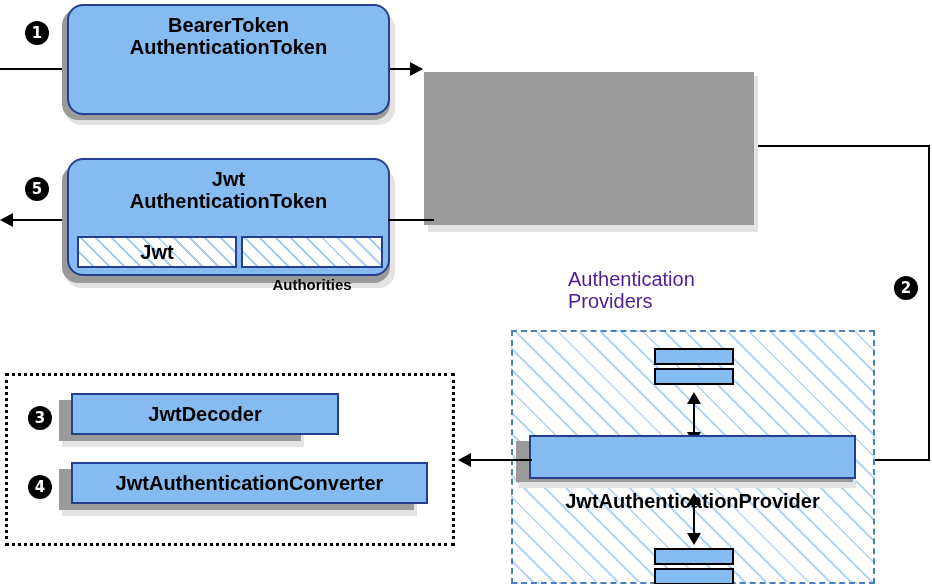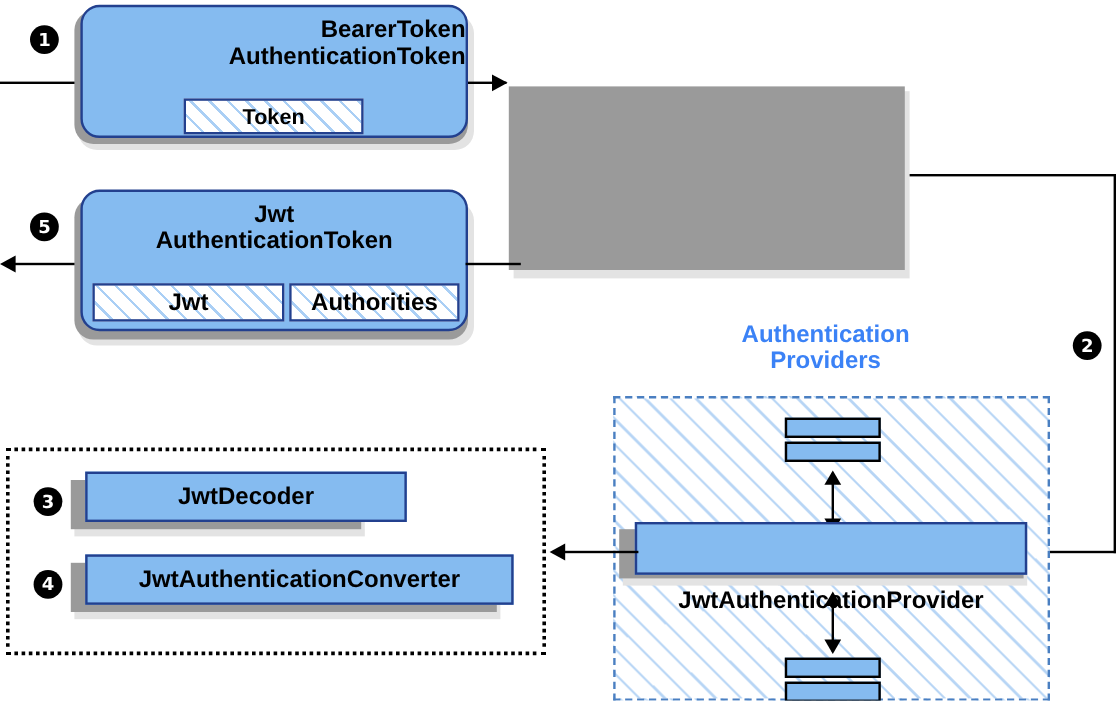--- a/index.html
+++ b/index.html
@@ -100,23 +100,22 @@
     transform: translateY(-50%);
     text-align: center;
     color: #000000;
     font-weight: bold;
     line-height: 1;
   }
 
   
   .caption {
     position: absolute;
-    text-align: center;
-    font-weight: bold;
-    color: #3b82f6;
+    font-weight: normal;
+    color: #4c1d95;
     line-height: 1.12;
   }
 
   
   .badge {
     position: absolute;
     width: 24px;
     height: 24px;
     border-radius: 50%;
     background: #000000;
@@ -169,26 +168,23 @@
 <div id="stage">
 
   <div class="line-h" style="left:0px; top:68px; width:110px;"></div>
 
   <div class="badge" style="left:25px; top:21px;">1</div>
 
   <div class="sh-light rounded" style="left:65px; top:12px; width:330px; height:113px;"></div>
   <div class="sh-dark rounded" style="left:62px; top:9px; width:328px; height:111px;"></div>
 
   <div class="card-round" style="left:67px; top:4px; width:323px; height:111px;">
-    <div class="card-title" style="top:8px; font-size:20px;text-align:right;">
+    <div class="card-title" style="top:8px; font-size:20px;">
       <span>BearerToken</span><br>
       <span>AuthenticationToken</span>
-    </div>
-    <div class="hatch-box" style="left:84px; top:76px; width:150px; height:30px;">
-      <div class="box-label" style="font-size:18px;">Token</div>
     </div>
   </div>
 
   <div class="line-h" style="left:390px; top:68px; width:32px;"></div>
   <div class="arrow arrow-right" style="left:410px; top:62px;"></div>
 
   <div class="sh-light" style="left:428px; top:76px; width:330px; height:156px;"></div>
   <div class="sh-dark" style="left:424px; top:72px; width:330px; height:153px;"></div>
 
 
@@ -202,21 +198,21 @@
 
   <div class="card-round" style="left:67px; top:158px; width:323px; height:118px;">
     <div class="card-title" style="top:8px; font-size:20px;">
       <span>Jwt</span><br>
       <span>AuthenticationToken</span>
     </div>
     <div class="hatch-box" style="left:8px; top:76px; width:160px; height:32px;">
       <div class="box-label" style="font-size:20px;">Jwt</div>
     </div>
     <div class="hatch-box" style="left:172px; top:76px; width:142px; height:32px;">
-      <div class="box-label" style="font-size:20px;">Authorities</div>
+      <div class="box-label" style="font-size:15px;margin-top:32px;">Authorities</div>
     </div>
   </div>
 
   <div class="line-h" style="left:388px; top:219px; width:46px;"></div>
 
   <div class="line-h" style="left:758px; top:145px; width:172px;"></div>
   <div class="line-v" style="left:928px; top:145px; height:316px;"></div>
   <div class="line-h" style="left:872px; top:459px; width:58px;"></div>
   <div class="arrow arrow-left" style="left:861px; top:453px;"></div>
 

